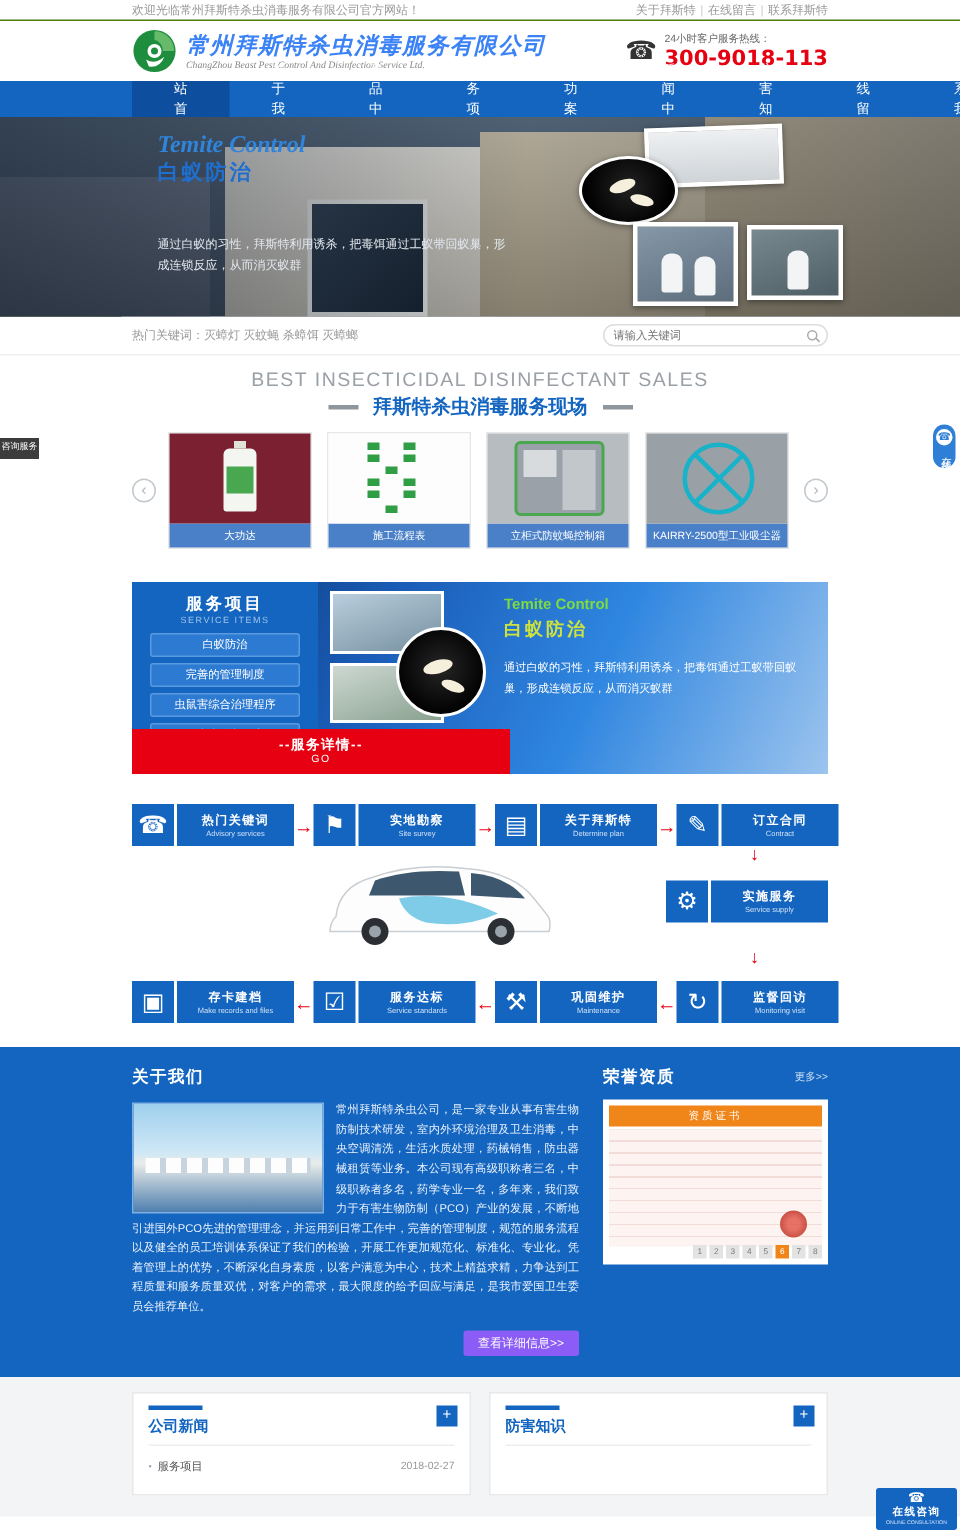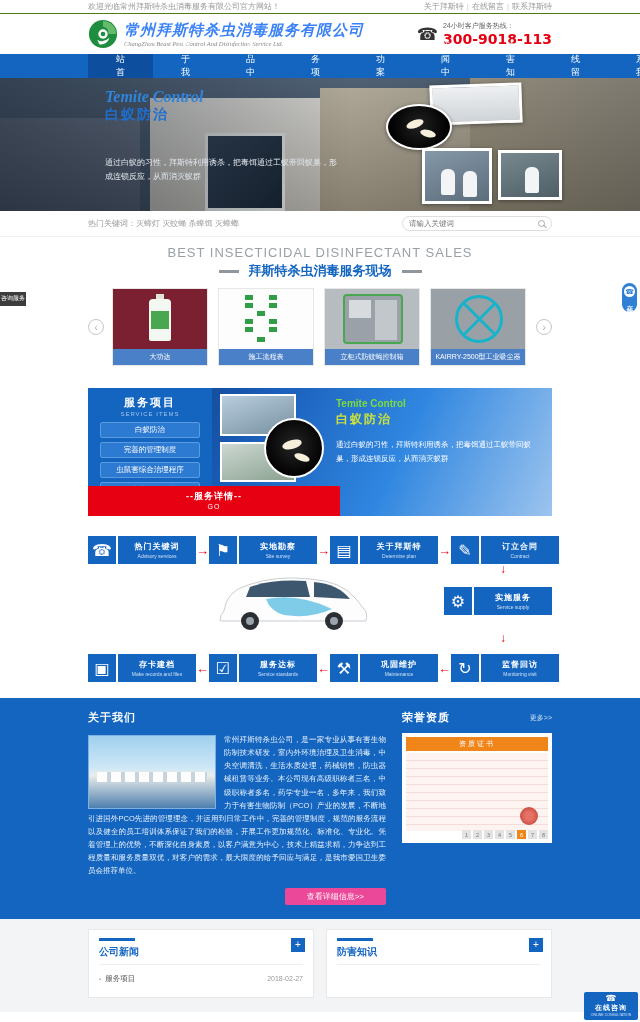--- a/index.html
+++ b/index.html
@@ -136,21 +136,21 @@
   .about { background:#1365c0; padding:12px 0 14px; margin-top:8px; }
   .about .container { display:flex; gap:16px; }
   .ab-left { width:298px; }
   .ab-left h3, .ab-right h3 { color:#fff; font-size:11px; font-weight:bold; letter-spacing:1px; }
   .ab-body { margin-top:8px; font-size:7.5px; color:#eaf2fc; line-height:1.75; text-align:justify; }
   .ab-img { float:left; width:128px; height:74px; margin:2px 8px 2px 0; border:1px solid #7fb0e4;
             background:linear-gradient(180deg,#9fd0ee 0%,#cfe8f6 45%,#e8ecea 55%,#4f7fae 100%); position:relative; }
   .ab-img::after { content:""; position:absolute; left:8px; top:36px; width:110px; height:10px;
             background:repeating-linear-gradient(90deg,#fdfdfd 0 10px,#c7d4dd 10px 14px); }
   .ab-btnrow { text-align:right; margin-top:8px; }
-  .ab-btn { display:inline-block; background:#ec4899; color:#fff; font-size:8px; padding:3px 22px; border-radius:2px; cursor:pointer;margin-left:16px; }
+  .ab-btn { display:inline-block; background:#8b5cf6; color:#fff; font-size:8px; padding:3px 10px; border-radius:2px; cursor:pointer;margin-left:16px; }
   .ab-right { flex:1; }
   .ab-right .hd { display:flex; justify-content:space-between; align-items:center; }
   .ab-right .more { color:#cfe1f5; font-size:7px; text-decoration:none; }
   .cert { margin-top:8px; background:#fff; padding:4px; position:relative; height:110px; }
   .cert .bar { background:#f08519; color:#fff; font-size:7px; text-align:center; padding:2px 0; letter-spacing:2px; }
   .cert .paper { height:78px; margin-top:2px; background:#fdf4f2; position:relative;
                  background-image:repeating-linear-gradient(180deg,transparent 0 7px,#f3dcd8 7px 8px); }
   .cert .seal { position:absolute; right:10px; bottom:6px; width:18px; height:18px; border-radius:50%;
                 background:radial-gradient(circle,#e25b4d 30%,#c23427 70%); opacity:.85; }
   .cert .pages { position:absolute; right:4px; bottom:4px; display:flex; gap:2px; }

